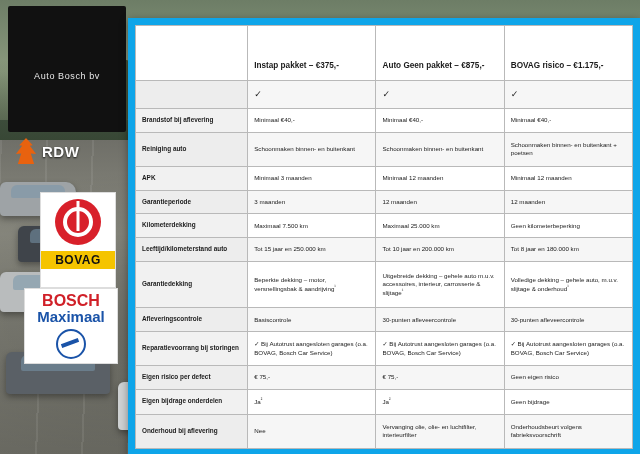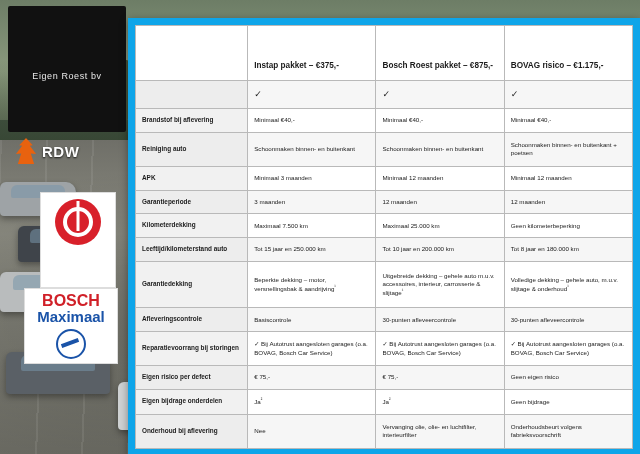--- a/index.html
+++ b/index.html
@@ -96,53 +96,54 @@
   <div class="car" style="left:18px;top:226px;width:86px;height:36px;background:#3f444a;"></div>
   <div class="car" style="left:0px;top:272px;width:96px;height:40px;background:#b9bcbd;"></div>
   <div class="car" style="left:6px;top:352px;width:104px;height:42px;background:#5a6066;"></div>
   <div class="car" style="left:118px;top:382px;width:120px;height:48px;background:#cfd2d3;"></div>
   <div class="car" style="left:244px;top:398px;width:116px;height:50px;background:#8e2c34;"></div>
   <div class="car" style="left:370px;top:392px;width:118px;height:48px;background:#4c5258;"></div>
   <div class="car" style="left:496px;top:386px;width:126px;height:50px;background:#aeb2b4;"></div>
 </div>
 
 <div class="logo-roest">
-  <div class="nm">Eigen Roest bv</div>
+  <div class="nm">Auto Bosch bv</div>
 </div>
 
 <div class="logo-rdw">
   <div class="flame"></div>
   <div class="txt">RDW</div>
 </div>
 
 <div class="logo-bovag">
   <div class="disc">
       <div class="inner"></div>
     </div>
+  <div class="bar">BOVAG</div>
 </div>
 
 <div class="logo-bosch">
   <div class="b1">BOSCH</div>
   <div class="b2">Maximaal</div>
   <div class="sym"></div>
 </div>
 
 <div class="sheet">
   <table>
     <colgroup>
         <col class="c0">
         <col class="c1">
         <col class="c2">
         <col class="c3">
       </colgroup>
     <thead>
       <tr>
         <th></th>
         <th>Instap pakket – €375,-</th>
-        <th>Bosch Roest pakket – €875,-</th>
+        <th>Auto Geen pakket – €875,-</th>
         <th>BOVAG risico – €1.175,-</th>
       </tr>
     </thead>
     <tbody id="tbody">
         <tr>
           <td class="label"></td>
           <td class="chk">✓</td>
           <td class="chk">✓</td>
           <td class="chk">✓</td>
         </tr>

